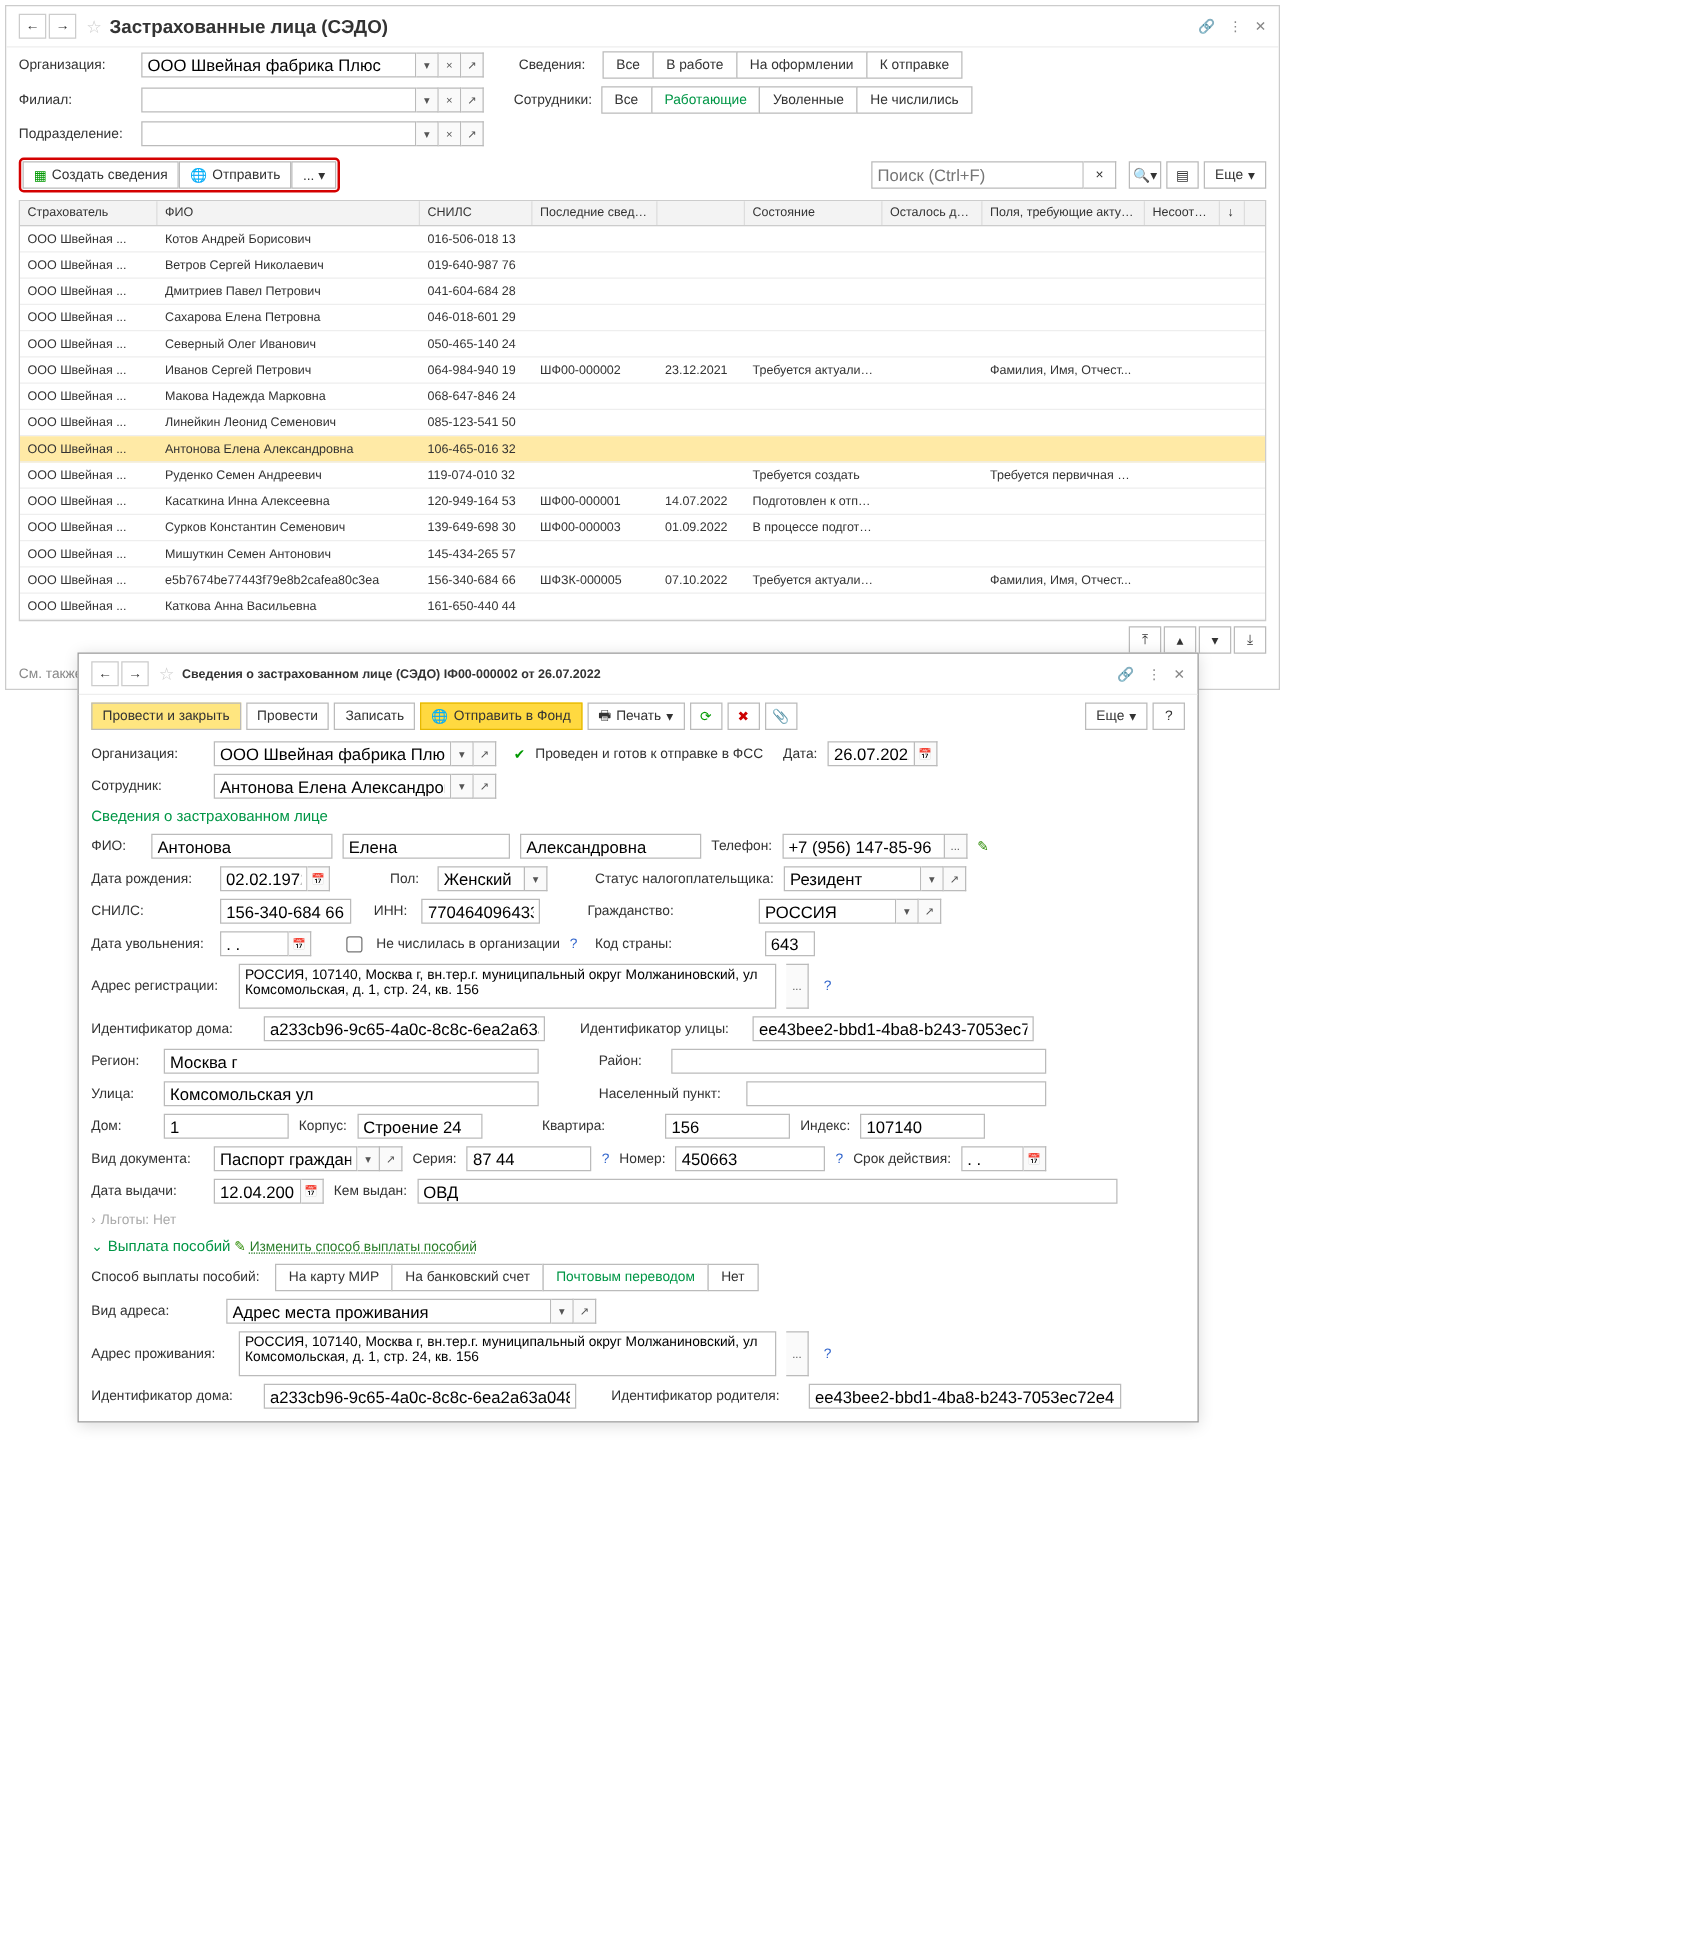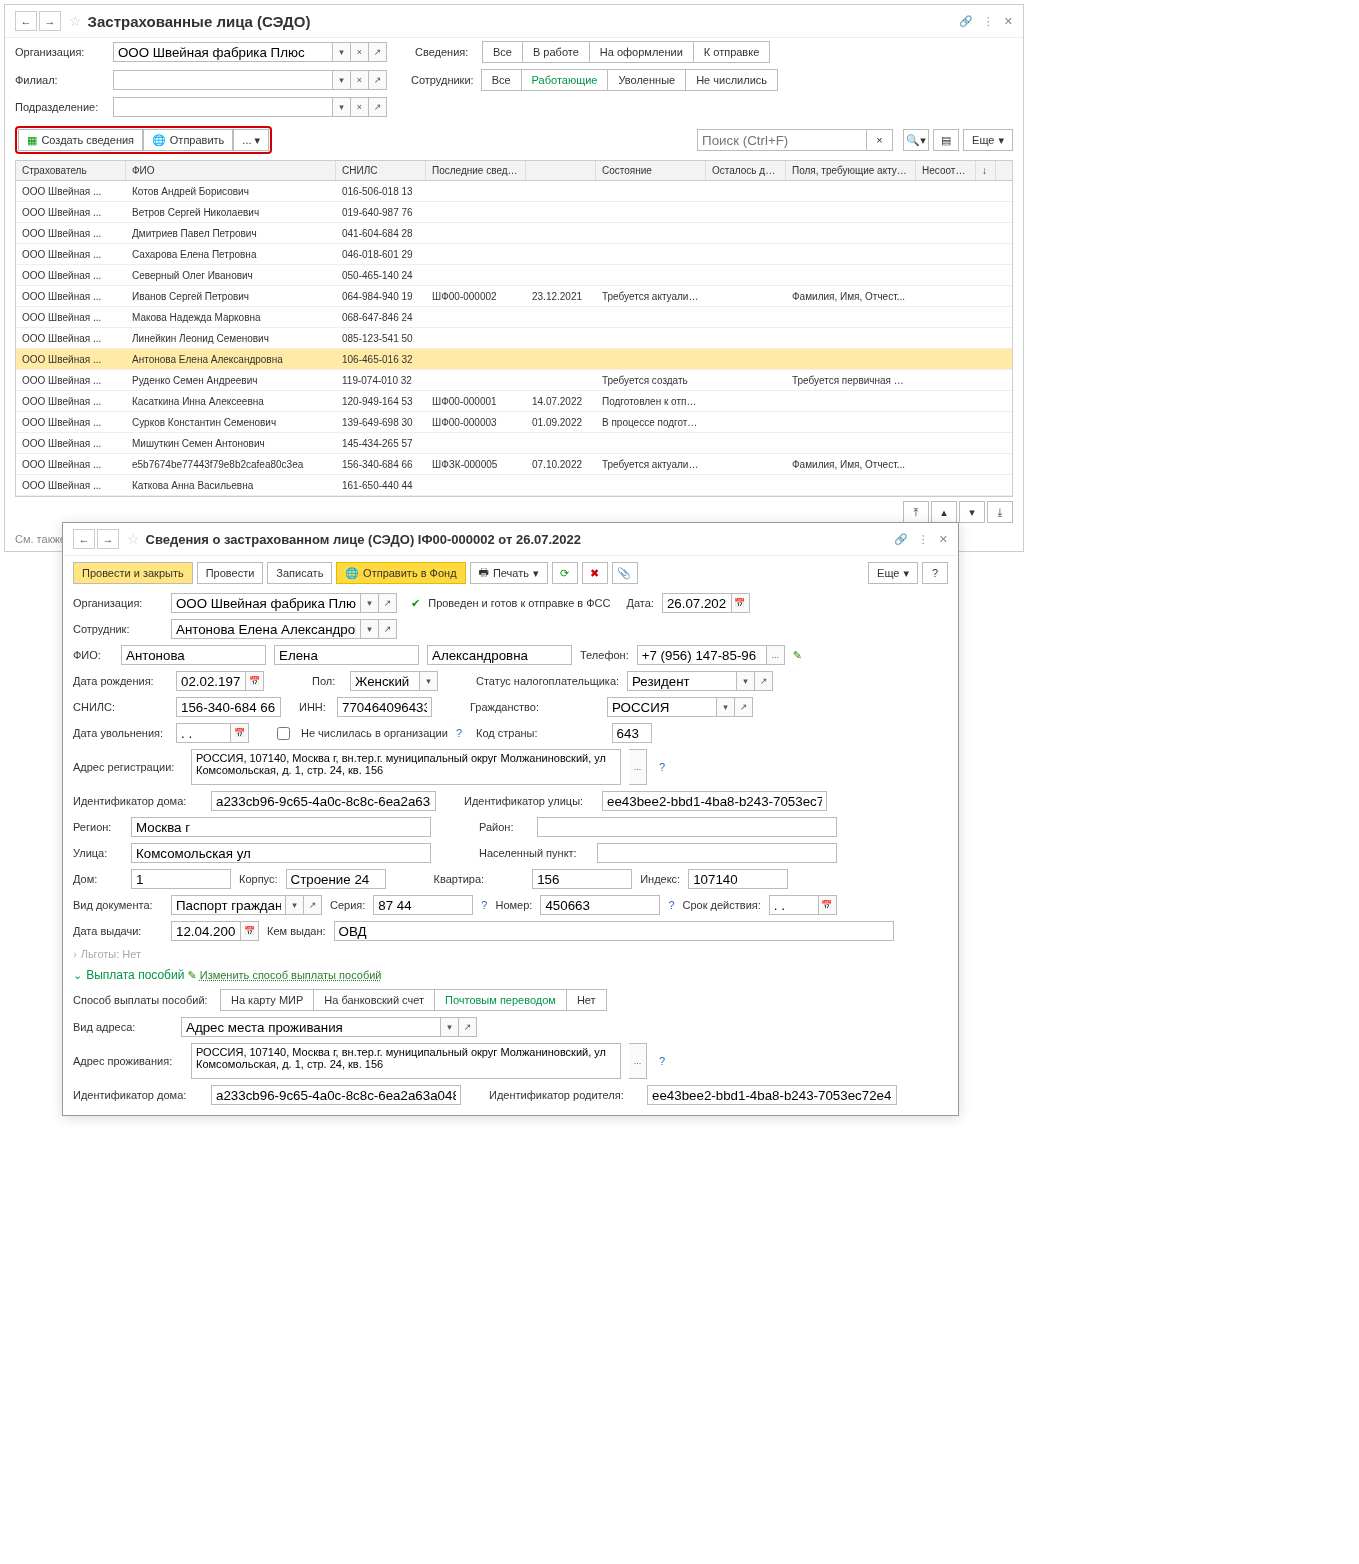--- a/index.html
+++ b/index.html
@@ -316,21 +316,21 @@
     <span>См. также:</span>
     <span id="links"><a>Сведения о застрахованных лицах</a><a>Несоответствия</a><a>Больничные</a><a>Запросы для расчета пособий</a><a>Сообщения о страховых случаях</a></span>
   </div>
 </div>
 
 <div class="win2">
   <div class="titlebar">
     <span class="navbtn">←</span>
     <span class="navbtn">→</span>
     <span class="star">☆</span>
-    <span class="title" style="font-size:13px">Сведения о застрахованном лице (СЭДО) IФ00-000002 от 26.07.2022</span>
+    <span class="title" style="font-size:10px">Сведения о застрахованном лице (СЭДО) IФ00-000002 от 26.07.2022</span>
     <span class="winicons">
       <span>🔗</span>
       <span>⋮</span>
       <span>✕</span>
     </span>
   </div>
 
   <div class="toolbar">
     <span class="tbtn" style="background:#ffe680">Провести и закрыть</span>
     <span class="tbtn">Провести</span>
@@ -366,25 +366,26 @@
 
   <div class="row">
     <span class="lbl">Сотрудник:</span>
     <span class="fld">
         <input class="fldinput" style="width: 190px;" value="Антонова Елена Александровна">
         <span class="fldbtn">▾</span>
         <span class="fldbtn">↗</span>
       </span>
   </div>
 
+  <div class="sect"><span class="green">Сведения о застрахованном лице</span></div>
 
   <div class="row">
     <span style="min-width:40px">ФИО:</span>
     <input class="fldinput" style="width: 145px;" value="Антонова">
-    <input class="fldinput" style="width: 145px;" value="Елена">
+    <input class="fldinput" style="width: 134px;" value="Елена">
     <input class="fldinput" style="width: 145px;" value="Александровна">
     <span>Телефон:</span>
     <span class="fld">
         <input class="fldinput" style="width: 130px;" value="+7 (956) 147-85-96">
         <span class="fldbtn">...</span>
       </span>
     <span class="pencil">✎</span>
   </div>
 
   <div class="row">

